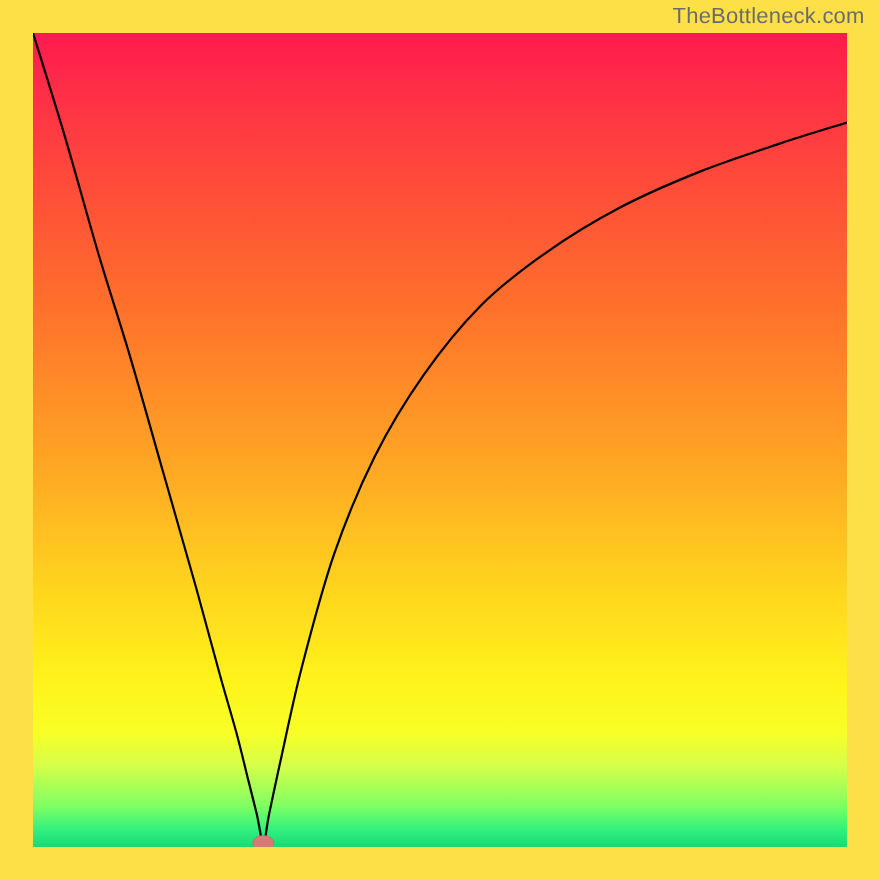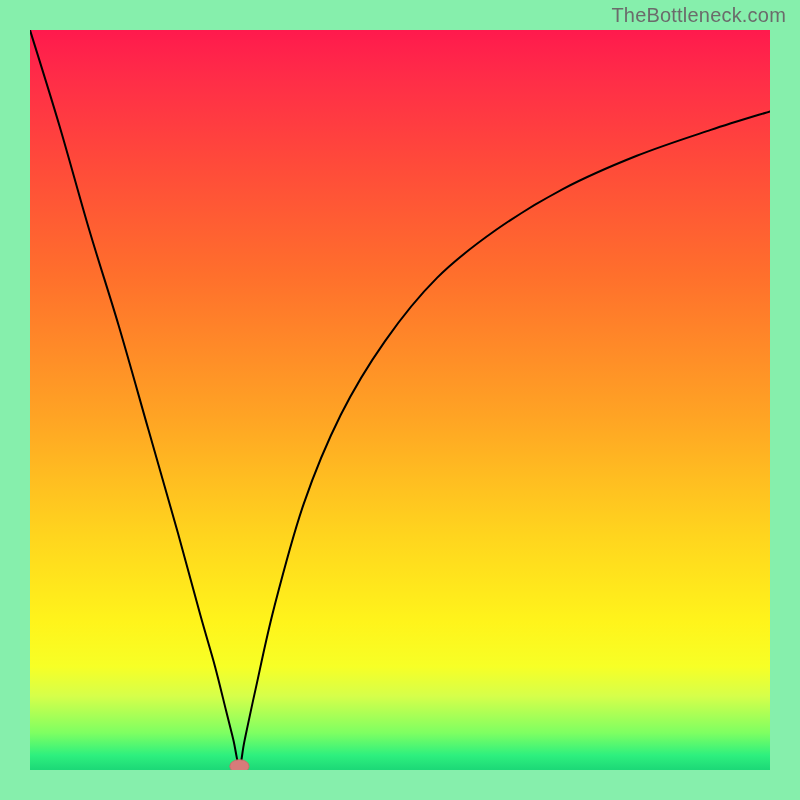--- a/index.html
+++ b/index.html
@@ -8,21 +8,21 @@
     width: 800px;
     height: 800px;
     overflow: hidden;
     background: #000;
     font-family: Arial, Helvetica, sans-serif;
   }
   .frame {
     position: relative;
     width: 800px;
     height: 800px;
-    background: #86efac;
+    background: #fde047;
   }
   .plot-area {
     position: absolute;
     left: 30px;
     top: 30px;
     width: 740px;
     height: 740px;
     background: linear-gradient(to bottom,
       #ff1a4d 0%,
       #ff2e47 7%,

